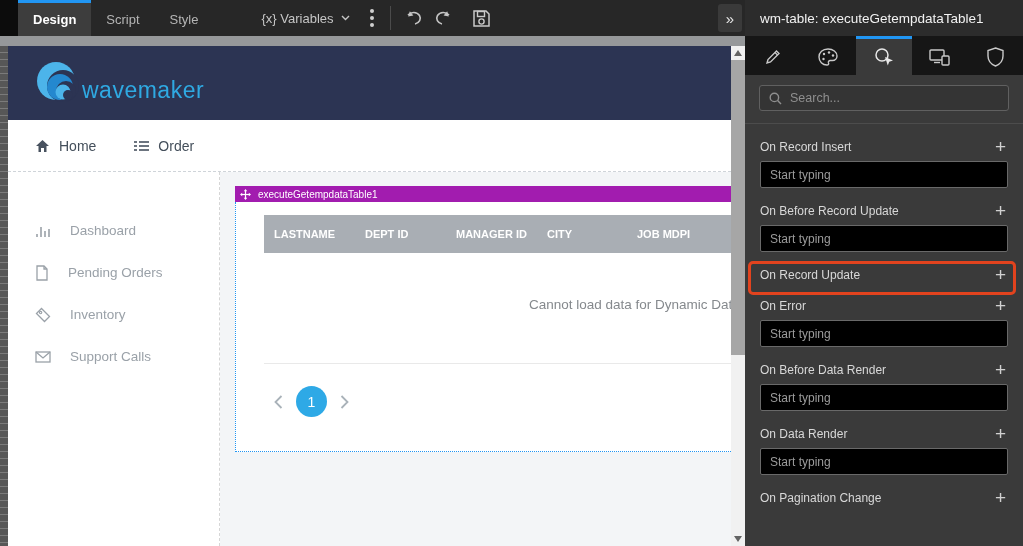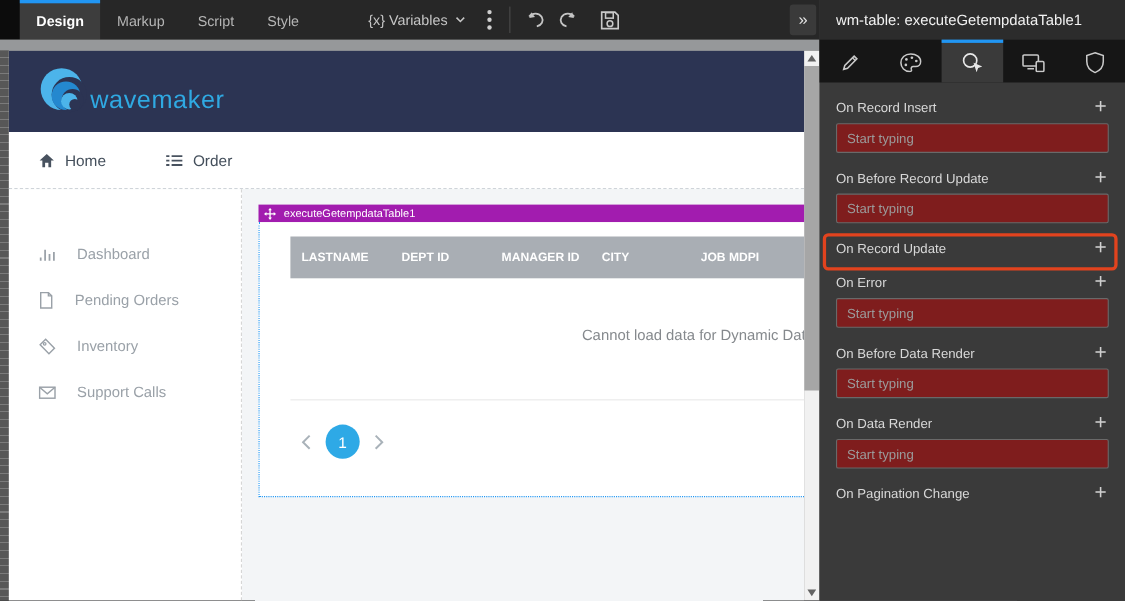--- a/index.html
+++ b/index.html
@@ -33,21 +33,21 @@
   .workarea { flex:1; display:flex; min-height:0; }
   .ruler { width:8px; flex:none; background:#575757;
            background-image:repeating-linear-gradient(to bottom, transparent 0 6px, #7b7b7b 6px 7px); }
   .canvas { flex:1; position:relative; overflow:hidden; background:#f3f5f6; }
 
   .site-header { height:74px; background:#2c3453; display:flex; align-items:center; padding-left:22px; }
   .brand { display:flex; align-items:center;justify-content:space-between; }
   .brand-text { color:#2fa9e2; font-size:23px; letter-spacing:.5px; margin-left:-10px; margin-top:14px; }
 
   .site-nav { height:52px; background:#fff; border-bottom:1px dashed #cfd4d9;
-              display:flex; align-items:center; padding-left:27px; gap:55px; }
+              display:flex; align-items:center; padding-left:27px; gap:38px; }
   .nav-item { display:flex; align-items:center; gap:9px; color:#444f5b; font-size:14px; }
 
   .site-body { display:flex; height:calc(100% - 126px); }
   .page-sidebar { width:212px; flex:none; background:#fff; border-right:1px dashed #d6d6d6; padding-top:50px; }
   .side-item { display:flex; align-items:center; gap:19px; padding-left:27px;
                height:17px; margin-bottom:25px; color:#9aa1a8; font-size:13.5px; }
   .page-main { flex:1; position:relative; background:#f3f5f7; }
 
   .widget { position:absolute; left:15px; top:14px; width:780px; }
   .widget-titlebar { height:16px; background:#a21caf; color:#fff; font-size:10px;
@@ -84,21 +84,21 @@
                 display:flex; align-items:center; gap:8px; padding:0 9px; }
   .search-box input { flex:1; background:transparent; border:none; outline:none;
                       color:#c8c8c8; font-size:12.5px; font-family:inherit; }
   .search-box input::placeholder { color:#8f8f8f; }
 
   .panel-body { flex:1; overflow:hidden; padding:0 15px; }
   .ev-group { padding-top:14px; position:relative; }
   .ev-head { display:flex; justify-content:space-between; align-items:center; height:17px; }
   .ev-label { color:#d8d8d8; font-size:12px; }
   .ev-plus { color:#d0d0d0; font-size:19px; font-weight:300; line-height:15px; padding:0 2px; }
-  .ev-input { margin-top:6px; width:100%; height:27px; background:#7f1d1d; border:1px solid #696969;
+  .ev-input { margin-top:6px; width:100%; height:27px; background:#000000; border:1px solid #696969;
               border-radius:2px; color:#9b9b9b; font-size:12px; padding:0 9px; font-family:inherit; outline:none; }
   .ev-input::placeholder { color:#9b9b9b; }
   .ev-valuebox { margin-top:6px; height:29px; background:#303030; border:1px solid #6e6e6e;
                  border-radius:2px; display:flex; align-items:center; padding:0 6px 0 9px; }
   .ev-link { flex:1; color:#3f9df5; font-size:12px; white-space:nowrap; overflow:hidden; }
   .ev-edit { color:#cccccc; display:flex; align-items:center; }
   .hl-box { position:absolute; left:-12px; right:-8px; top:9px; bottom:-12px;
             border:3px solid #e2431e; border-radius:5px; pointer-events:none; }
   svg { display:block; }
 </style>
@@ -106,23 +106,20 @@
 <body>
 
 <div class="app">
 
   <div class="left">
 
     <div class="toolbar">
       <div class="tb-edge"></div>
       <div class="tb-tab active">
           <span>Design</span>
-        </div>
-      <div class="tb-tab">
-          <span>Markup</span>
         </div>
       <div class="tb-tab">
           <span>Script</span>
         </div>
       <div class="tb-tab">
           <span>Style</span>
         </div>
 
       <div class="tb-vars">
         <span>{x} Variables</span>
@@ -357,20 +354,31 @@
       </div>
       <div class="ptab">
         <span>
           <svg width="17" height="20" viewBox="0 0 17 20">
               <path d="M8.5 1 L16 3.5 V9 C16 13.8 12.8 17.3 8.5 19 C4.2 17.3 1 13.8 1 9 V3.5 Z" fill="none" stroke="#c9c9c9" stroke-width="1.4"></path>
             </svg>
         </span>
       </div>
     </div>
 
+    <div class="panel-search">
+      <div class="search-box">
+        <span>
+          <svg width="13" height="13" viewBox="0 0 13 13">
+              <circle cx="5.4" cy="5.4" r="4.2" fill="none" stroke="#8f8f8f" stroke-width="1.4"></circle>
+              <line x1="8.6" y1="8.6" x2="12" y2="12" stroke="#8f8f8f" stroke-width="1.4"></line>
+            </svg>
+        </span>
+        <input type="text" placeholder="Search..." style="">
+      </div>
+    </div>
 
     <div class="panel-body">
 
       <div class="ev-group">
         <div class="ev-head">
           <span class="ev-label">On Record Insert</span>
           <span class="ev-plus">+</span>
         </div>
         <input class="ev-input" type="text" placeholder="Start typing" style="">
       </div>

